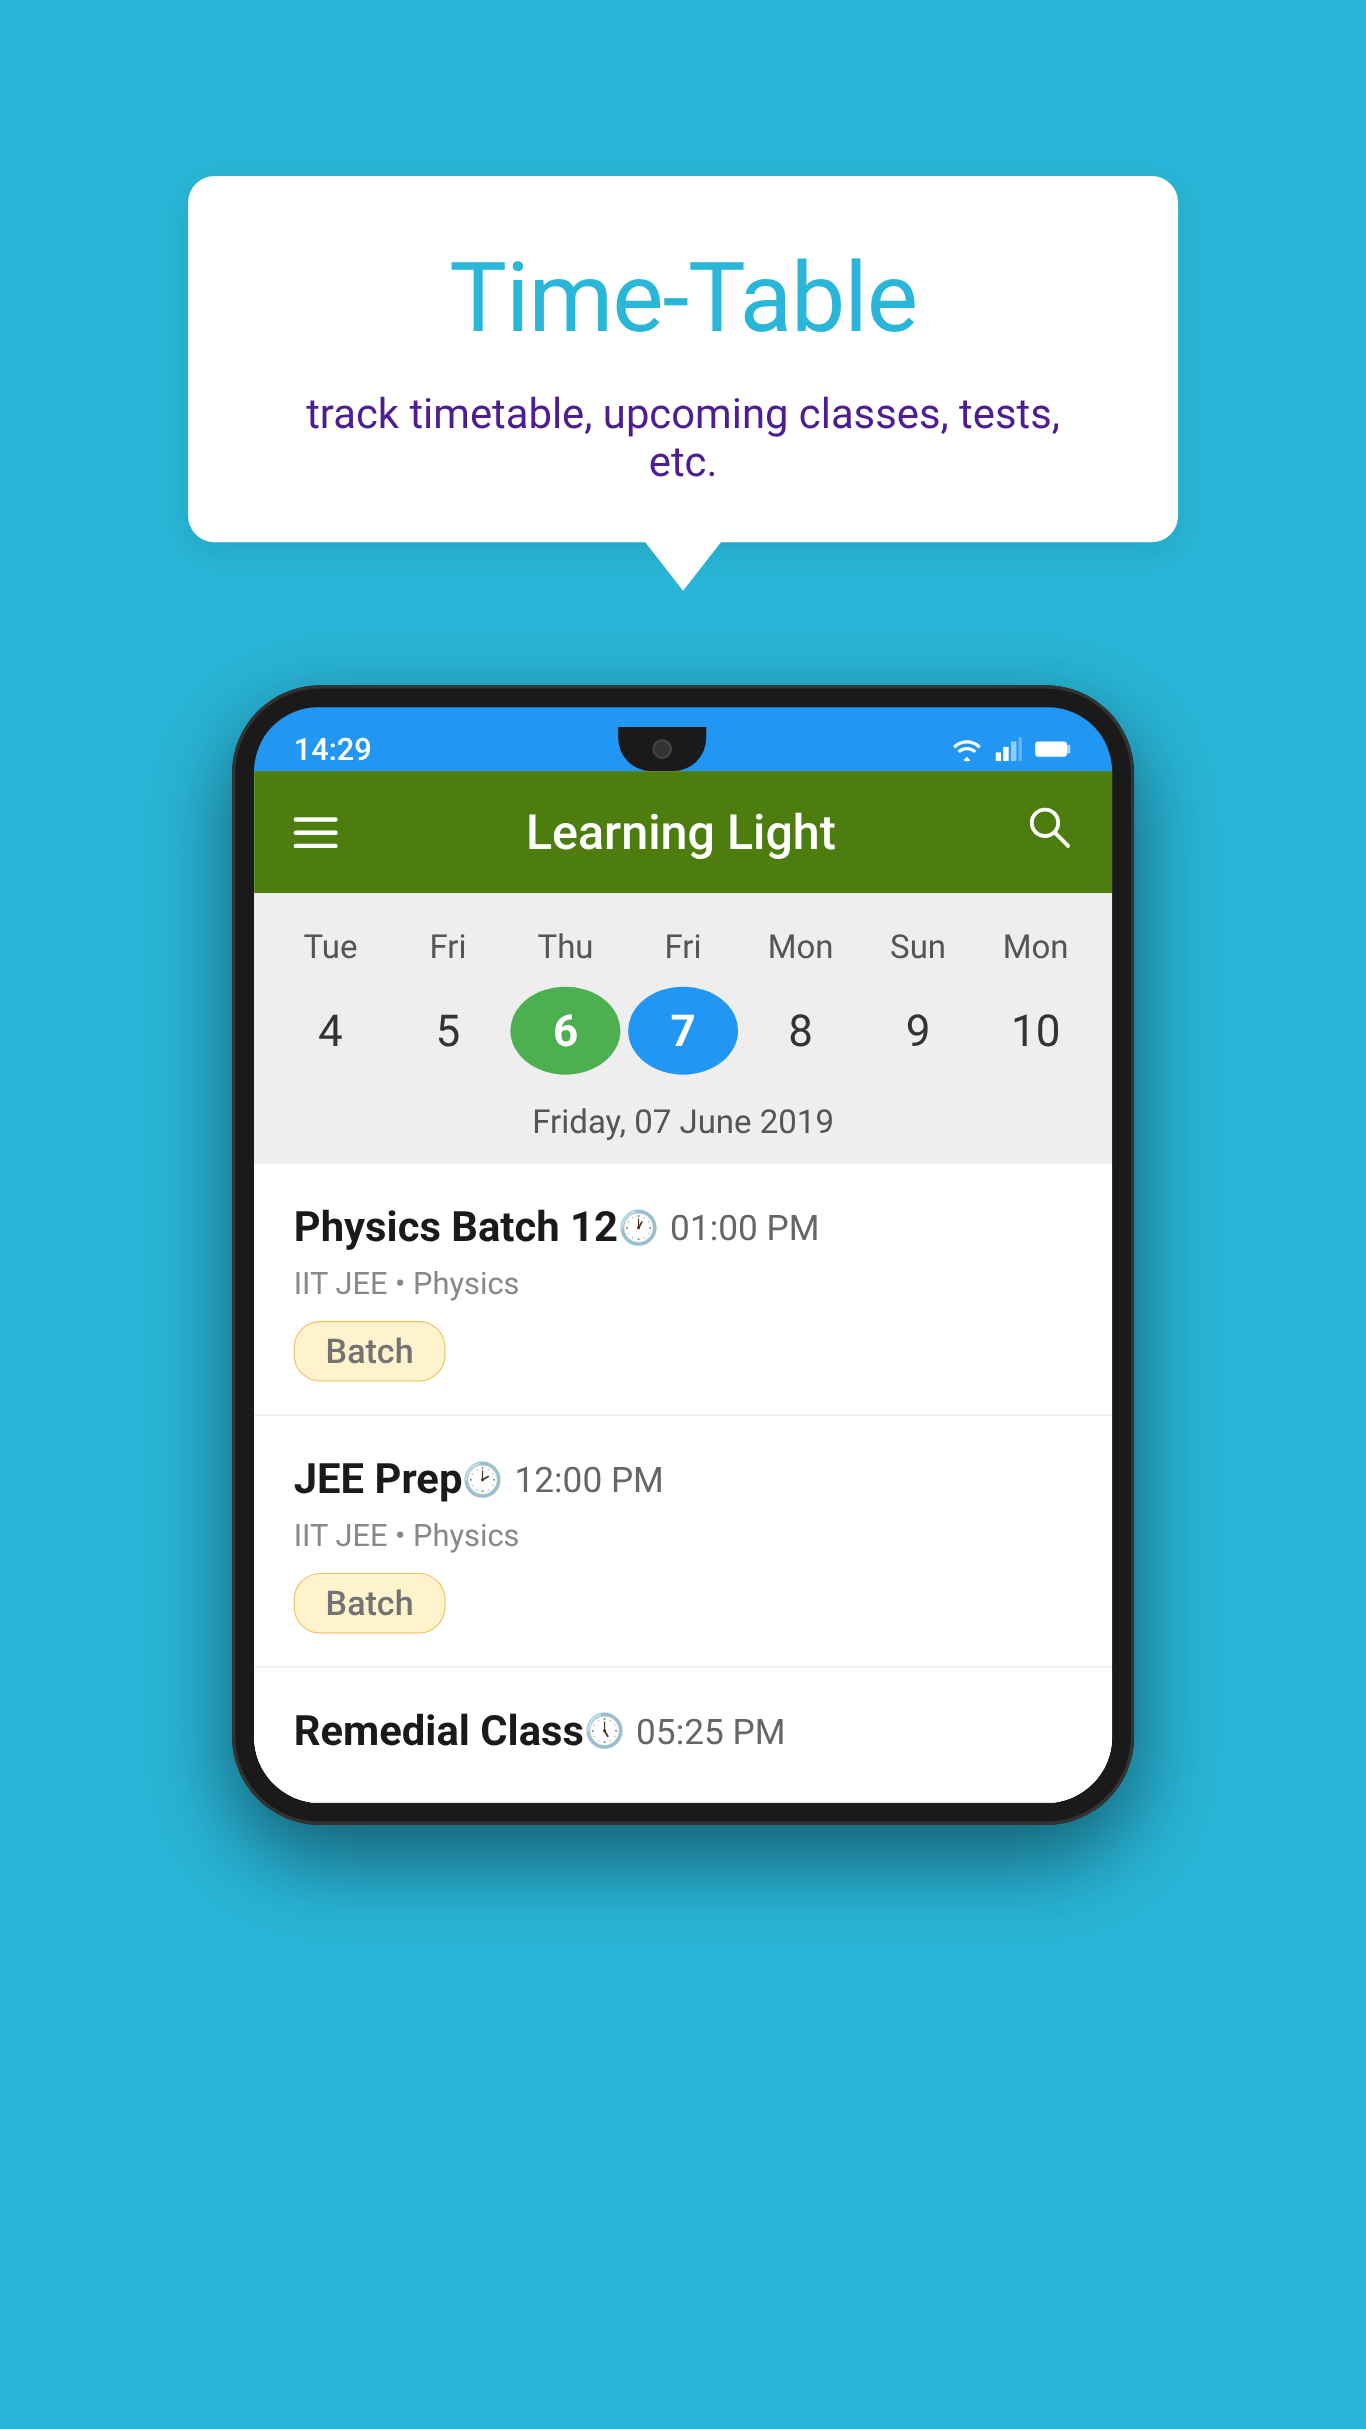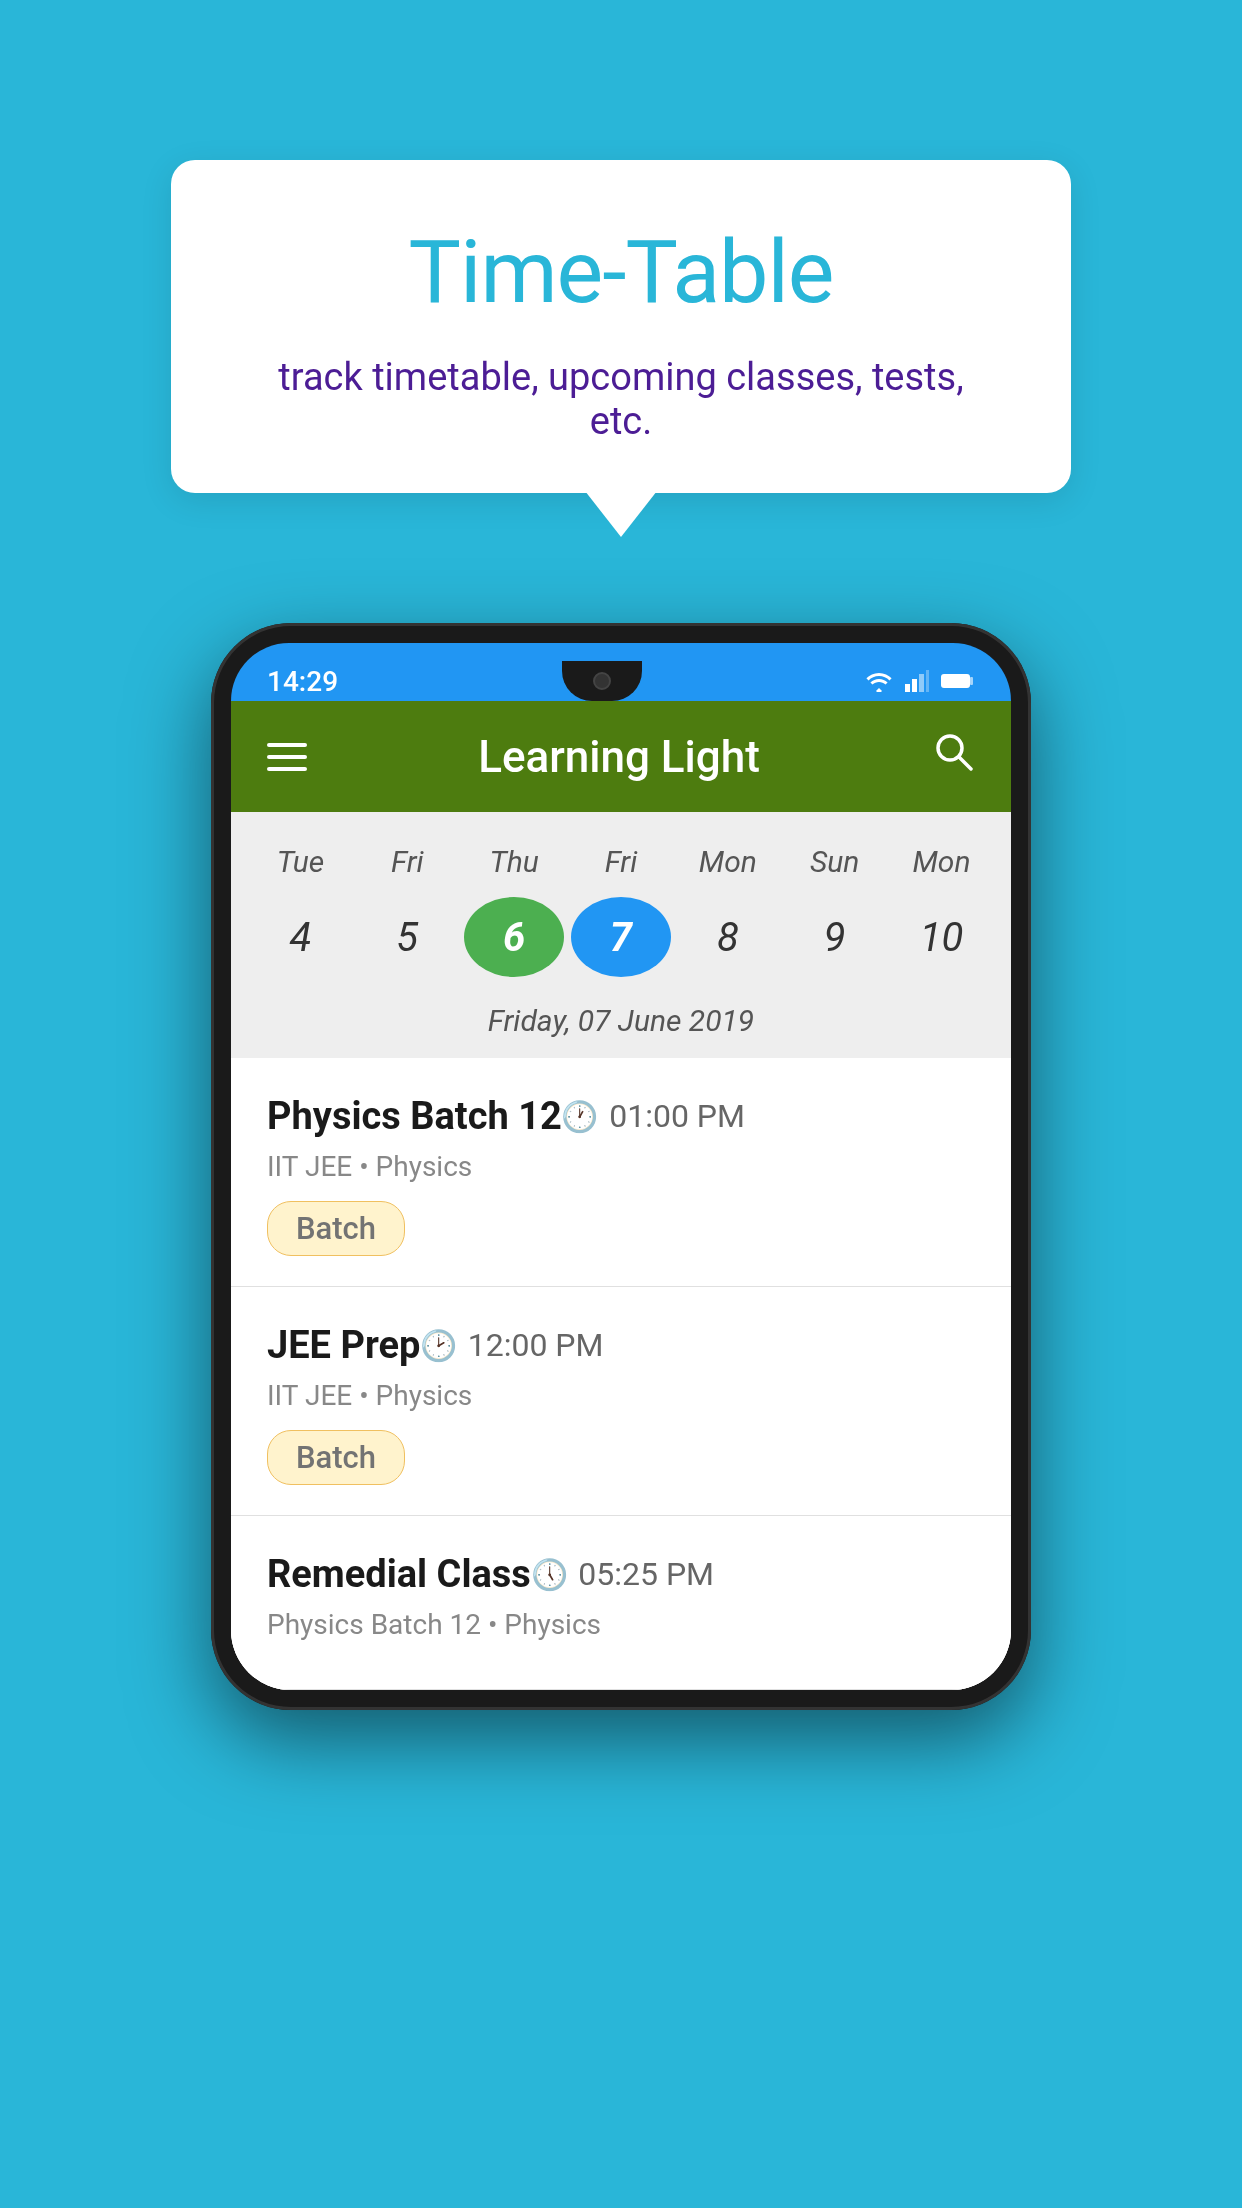--- a/index.html
+++ b/index.html
@@ -165,21 +165,20 @@
 
     .search-icon-btn {
       color: white;
       font-size: 44px;
     }
 
     
     .calendar-header {
       background: #eeeeee;
       padding: 24px 16px 0;
-      font-style: italic;
     }
 
     .day-names-row {
       display: flex;
       justify-content: space-around;
       padding: 8px 0;
     }
 
     .day-name {
       font-size: 30px;
@@ -389,19 +388,18 @@
         </div>
 
         <div class="class-card">
           <div class="class-card-header">
             <span class="class-title">Remedial Class</span>
             <div class="class-time">
               <span class="clock-icon">🕔</span>
               <span>05:25 PM</span>
             </div>
           </div>
-          <div class="class-subtitle">Physics Batch 12 • Physics</div>
         </div>
 
       </div>
     </div>
   </div>
 </div>
 
 </body></html>

